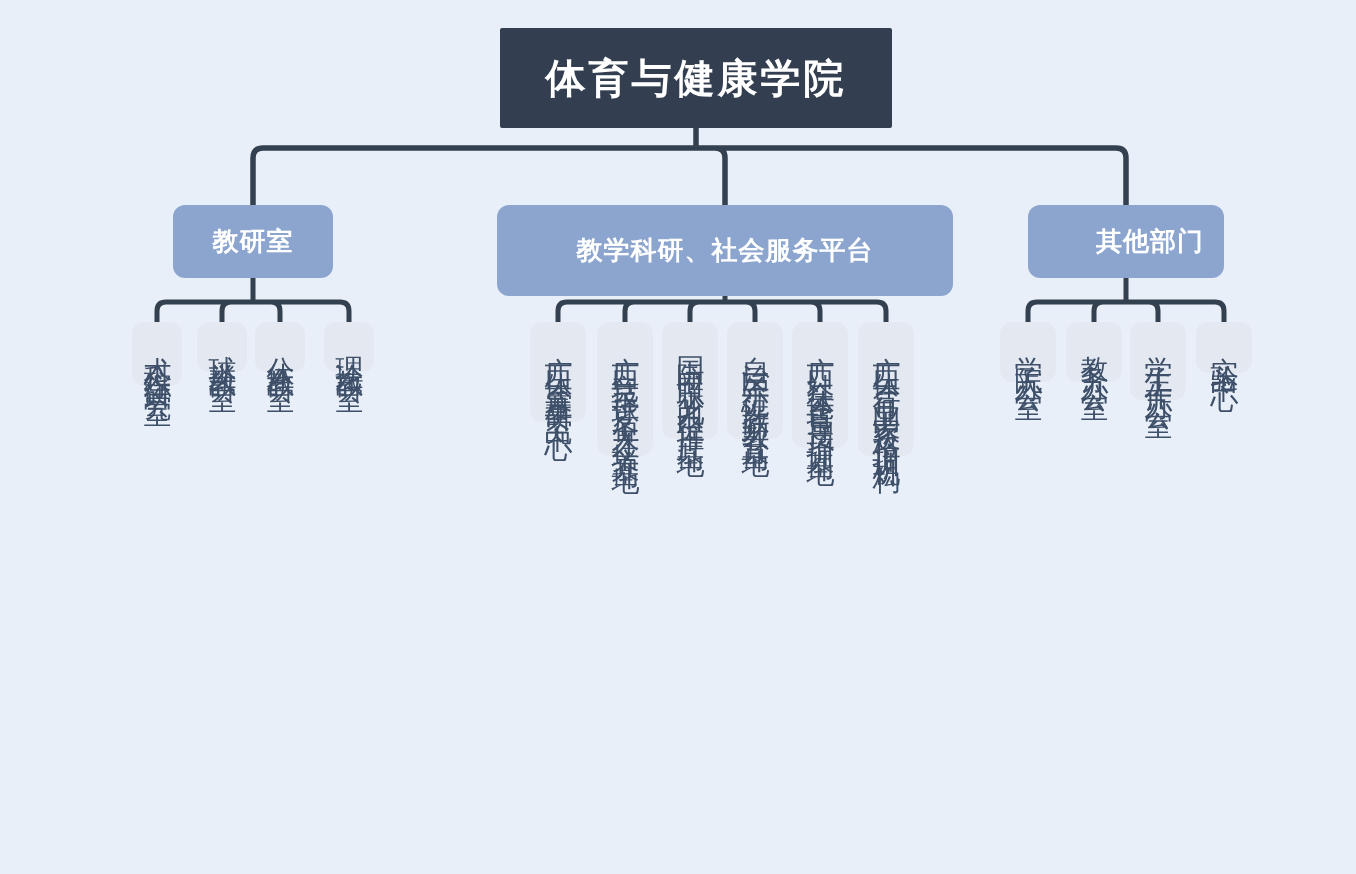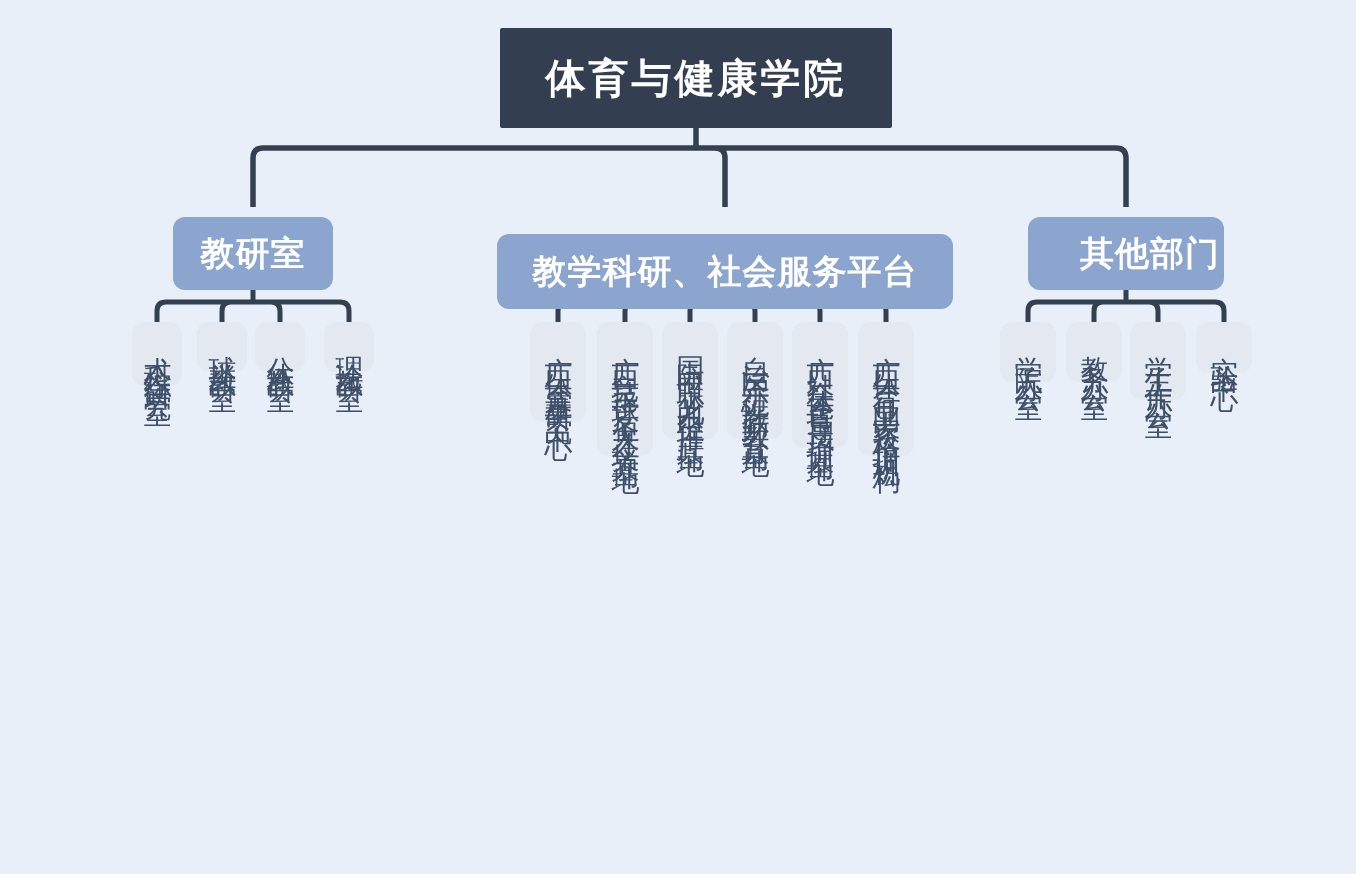--- a/index.html
+++ b/index.html
@@ -32,25 +32,24 @@
     background: var(--root-bg, #333F50);
     color: var(--root-text, #FFFFFF);
     font-size: 40px;
     font-weight: bold;
     letter-spacing: 3px;
     border-radius: 2px;
   }
   .node.branch {
     background: var(--branch-bg, #8CA5CE);
     color: var(--branch-text, #FFFFFF);
-    font-size: 34px;
+    font-size: 26px;
     font-weight: bold;
     letter-spacing: 1px;
     border-radius: 12px;
-    margin-top: 12px;
   }
   .node.leaf {
     background: var(--leaf-bg, #E4E9F1);
     color: var(--leaf-text, #3E5069);
     border-radius: 12px;
     align-items: flex-start;
     padding-top: 12px;
     padding-bottom: 3px;
   }
   .leaf-text {
@@ -76,21 +75,21 @@
     </div>
     <div class="node leaf" style="left: 197px; top: 322px; width: 50px;">
       <span class="leaf-text" style="letter-spacing: 7px;">球类教研室</span>
     </div>
     <div class="node leaf" style="left: 255px; top: 322px; width: 50px;">
       <span class="leaf-text" style="letter-spacing: 7px;">公体教研室</span>
     </div>
     <div class="node leaf" style="left: 324px; top: 322px; width: 50px;">
       <span class="leaf-text" style="letter-spacing: 7px;">理论教研室</span>
     </div>
-    <div class="node branch" style="left: 497px; top: 222px; width: 456px; height: 75px;">教学科研、社会服务平台</div>
+    <div class="node branch" style="left: 497px; top: 205px; width: 456px; height: 91px;">教学科研、社会服务平台</div>
     <div class="node leaf" style="left: 530px; top: 322px; width: 56px;">
       <span class="leaf-text" style="letter-spacing: 8.5px;">广西体育赛事研究中心</span>
     </div>
     <div class="node leaf" style="left: 597px; top: 322px; width: 56px;">
       <span class="leaf-text" style="letter-spacing: 8.5px;">广西竞技手球后备人才培养基地</span>
     </div>
     <div class="node leaf" style="left: 662px; top: 322px; width: 56px;">
       <span class="leaf-text" style="letter-spacing: 8.5px;">国际田联少儿田径推广基地</span>
     </div>
     <div class="node leaf" style="left: 727px; top: 322px; width: 56px;">

